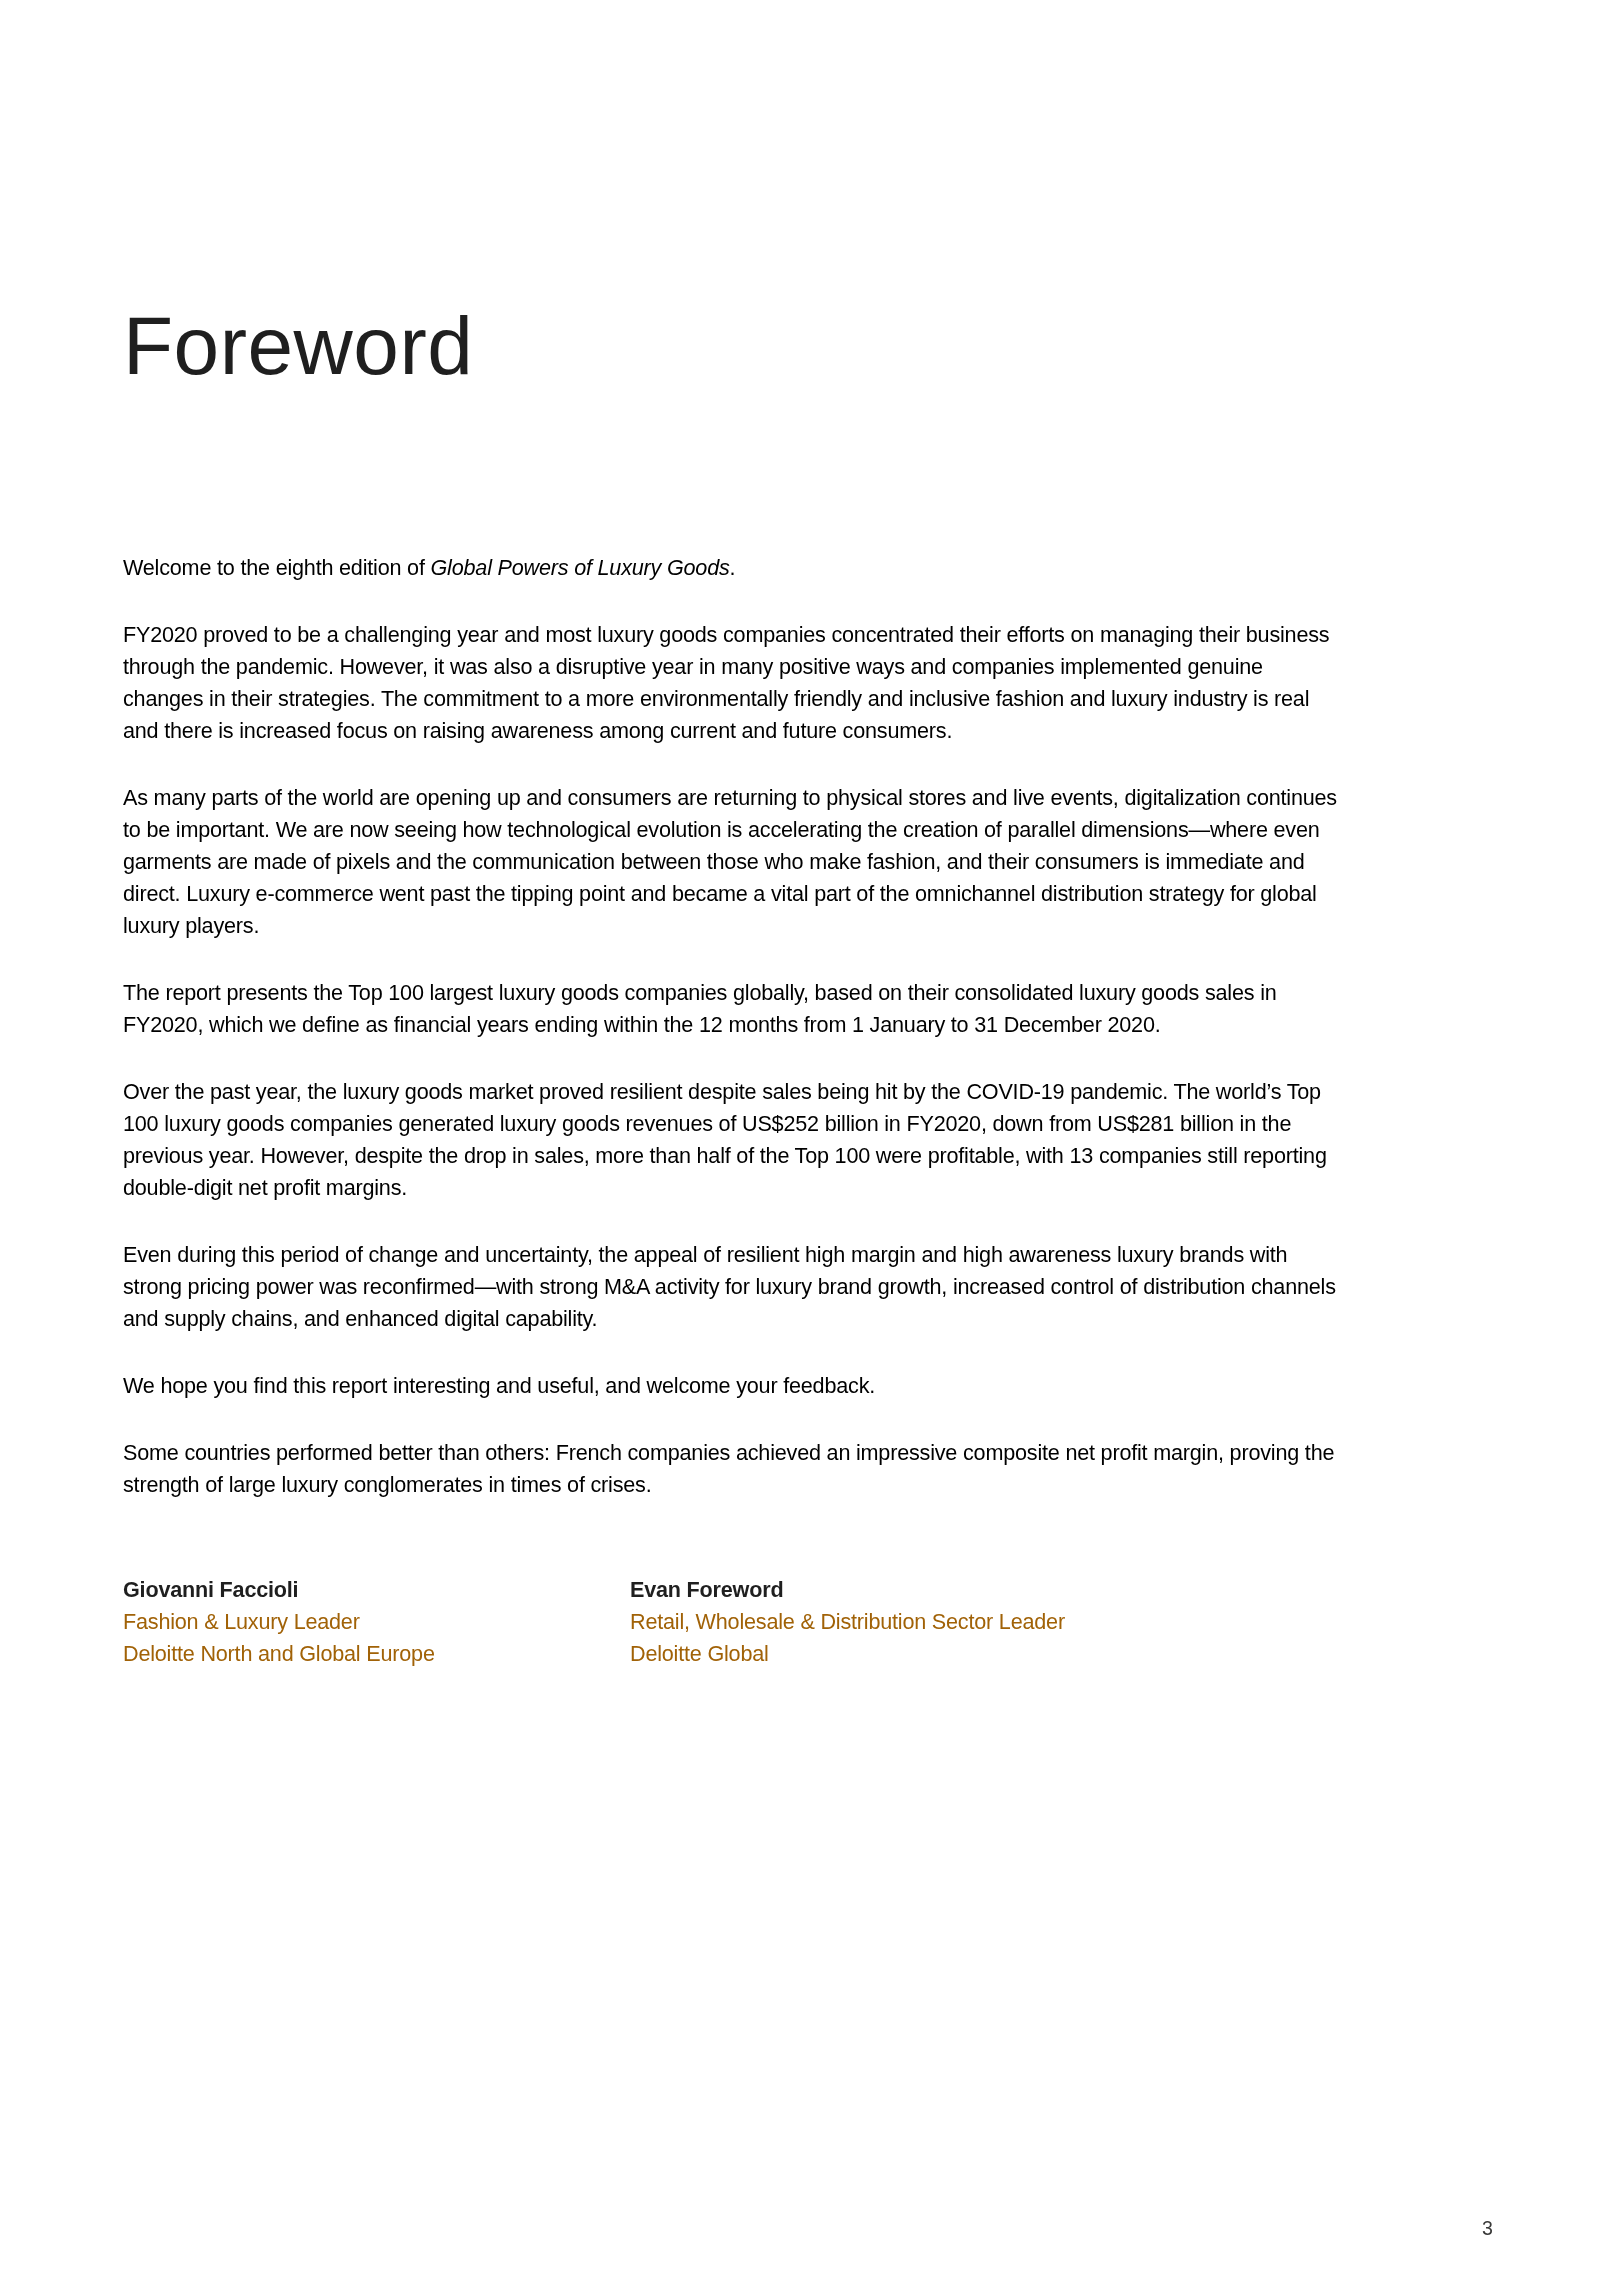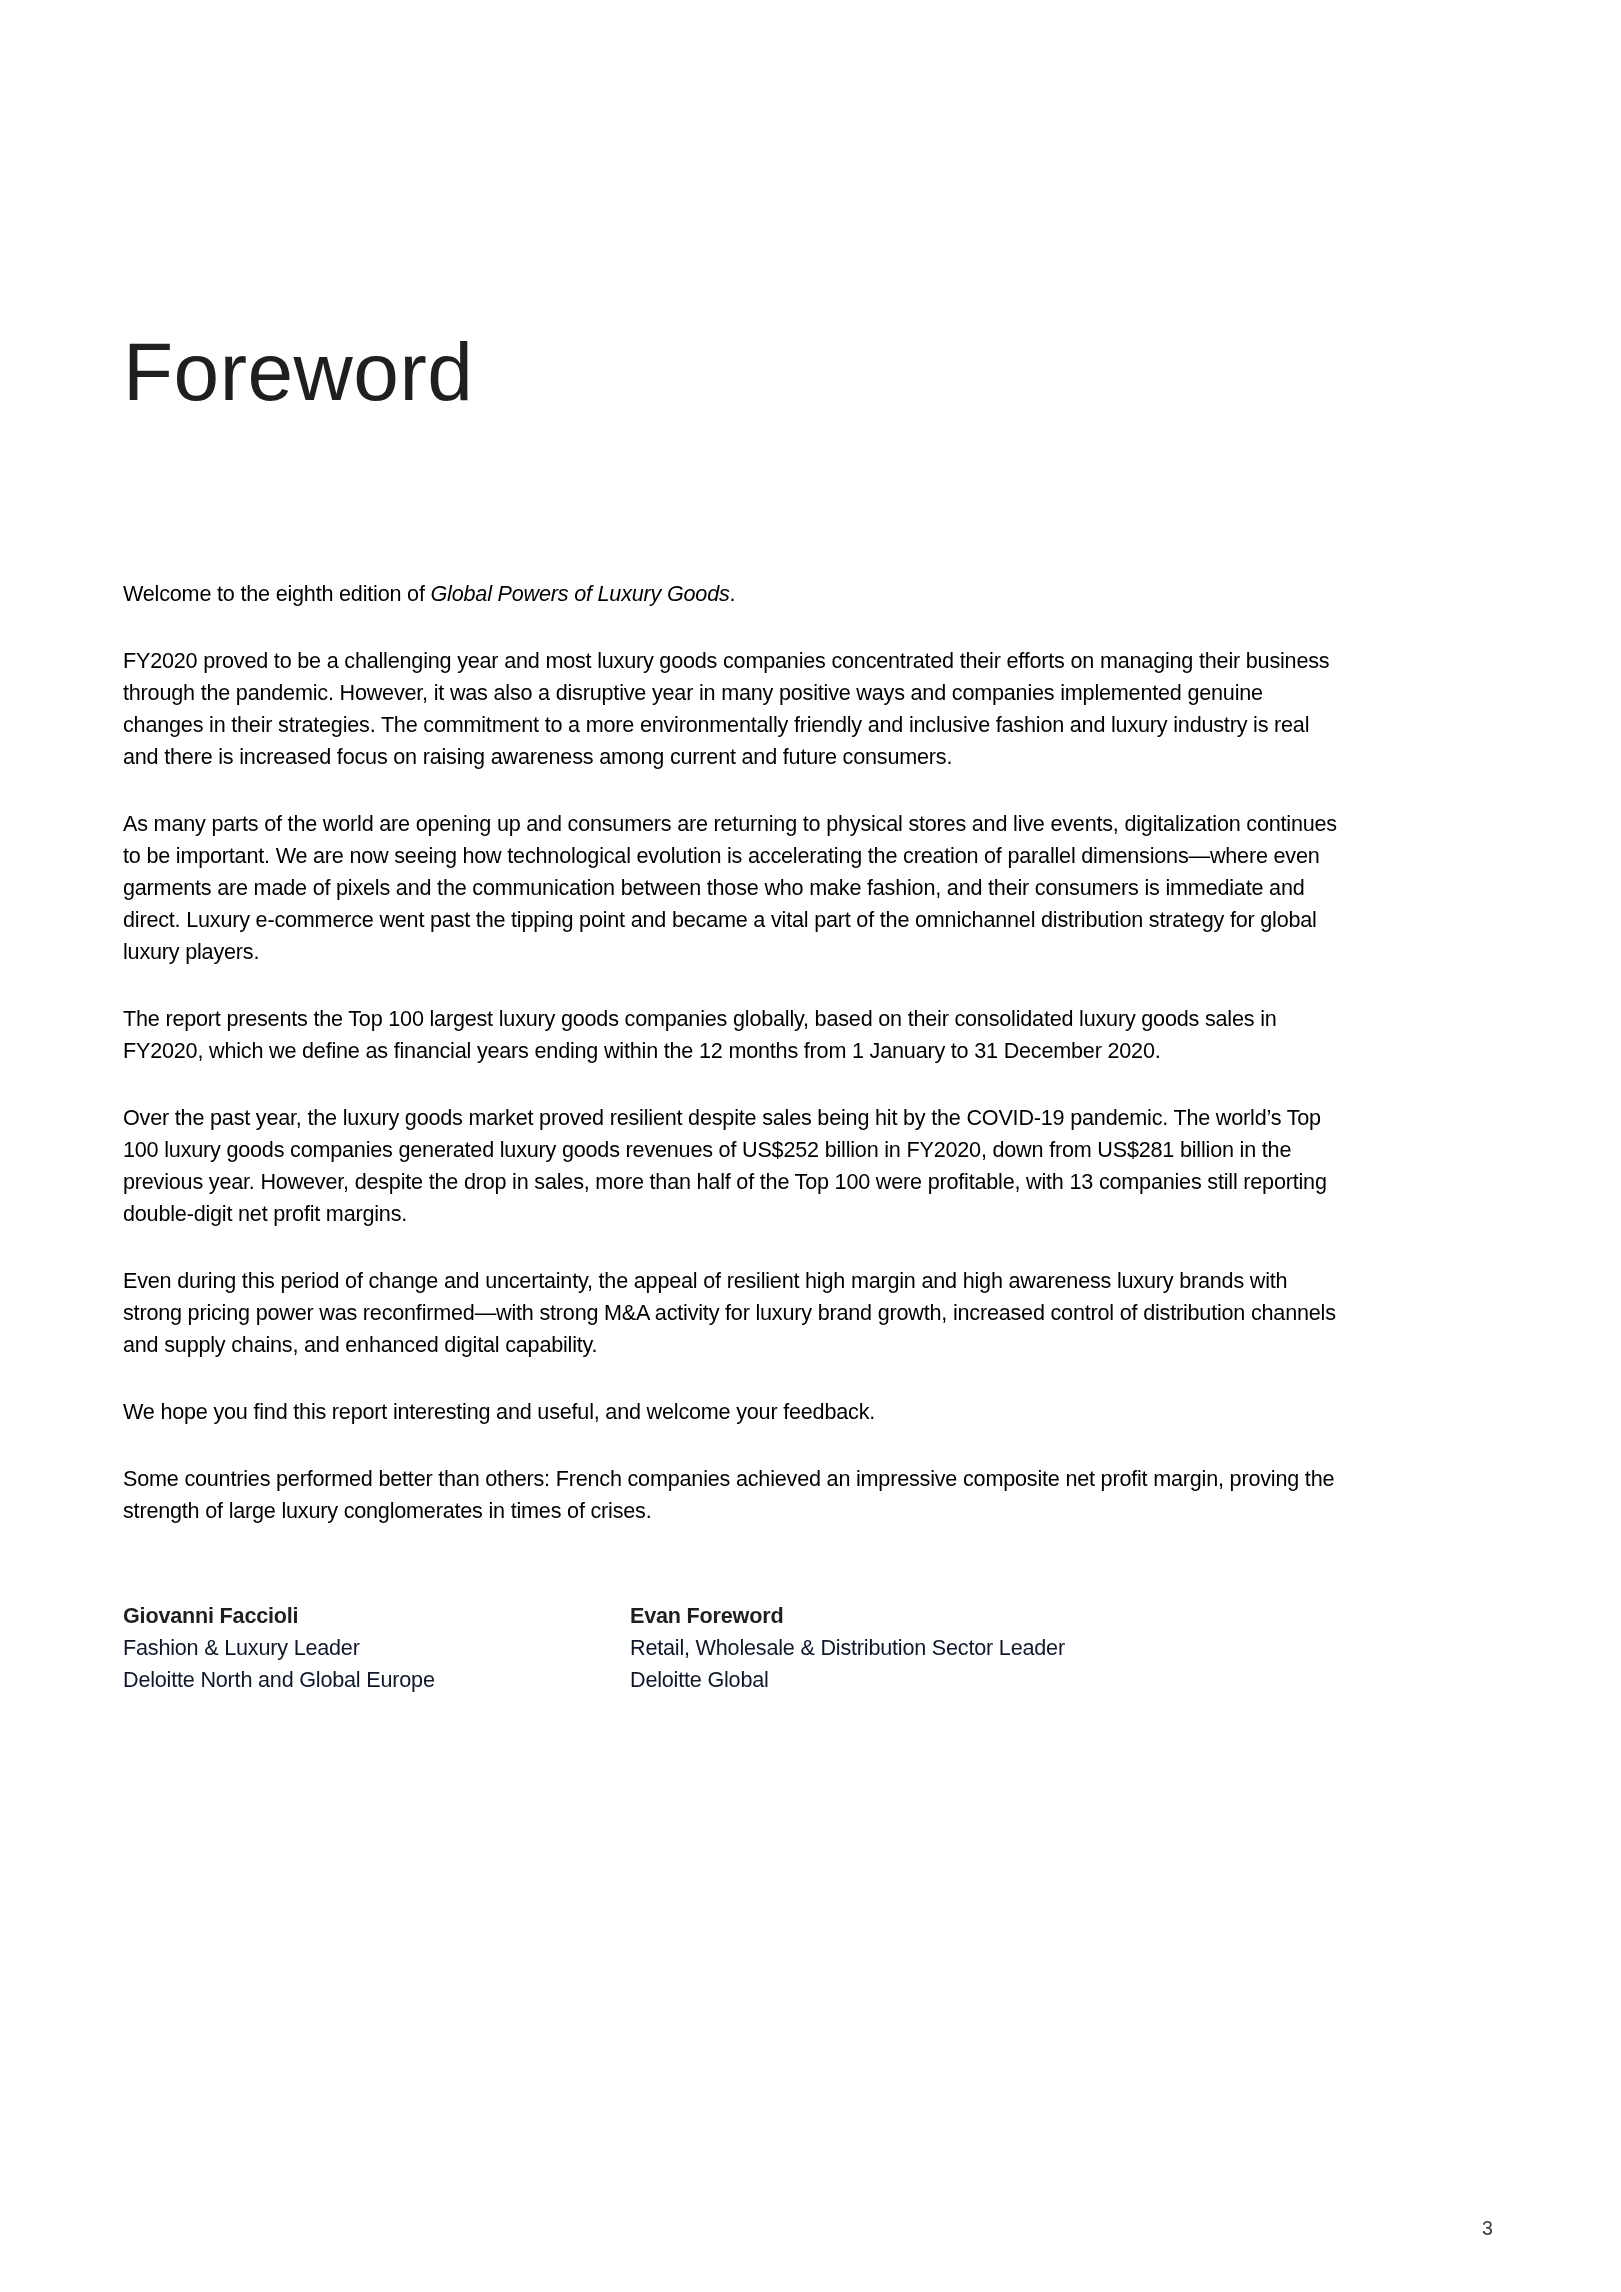--- a/index.html
+++ b/index.html
@@ -13,21 +13,21 @@
     overflow: hidden;
   }
   .page {
     position: absolute;
     inset: 0;
     background: #ffffff;
   }
   .content {
     position: absolute;
     left: 123px;
-    top: 331px;
+    top: 305px;
     width: 1215px;
   }
   .page-title {
     font-size: 82px;
     font-weight: 300;
     line-height: 1.0;
     color: #1f1f1f;
     letter-spacing: 0.5px;
   }
   .paragraphs {
@@ -53,21 +53,21 @@
   .sig-col-first {
     width: 507px;
     flex: 0 0 507px;
   }
   .sig-name {
     font-weight: bold;
     color: #1f1f1f;
     margin-top: 12px;
   }
   .sig-role, .sig-org {
-    color: #0f172a;
+    color: #a16207;
   }
   .page-number {
     position: absolute;
     left: 1482px;
     top: 2217px;
     font-size: 19.6px;
     color: #3a3a39;
   }
 </style>
 </head>

